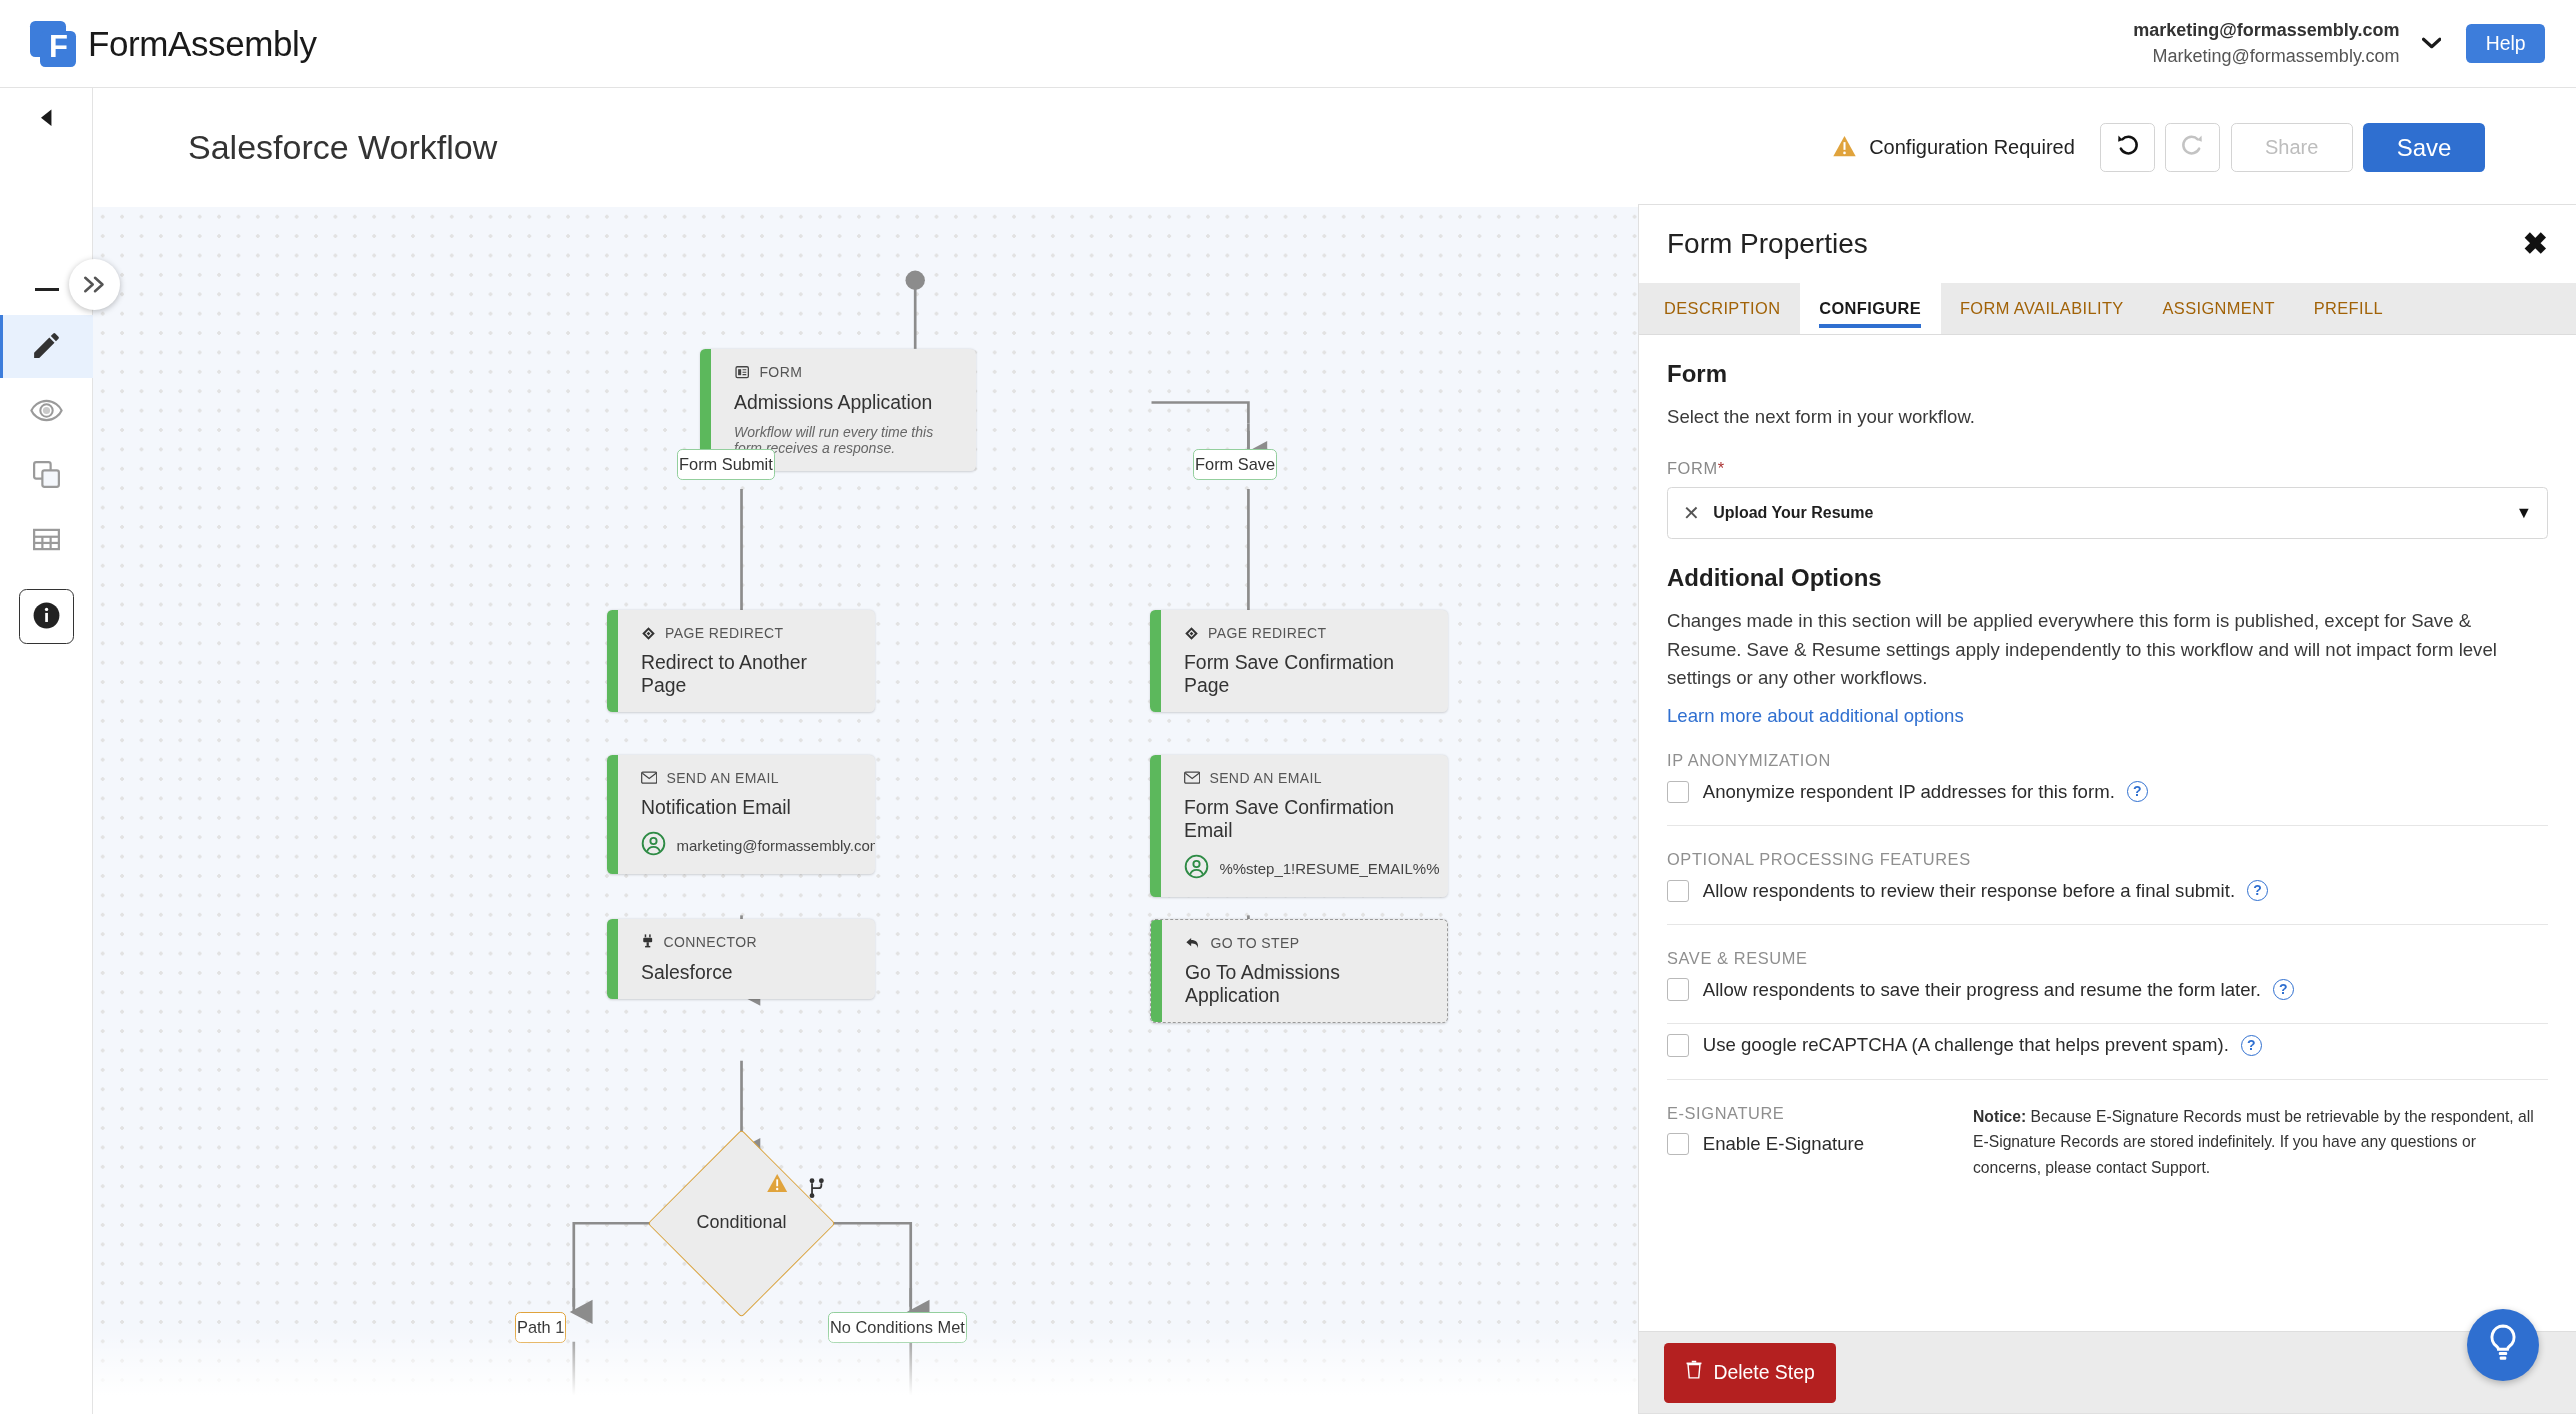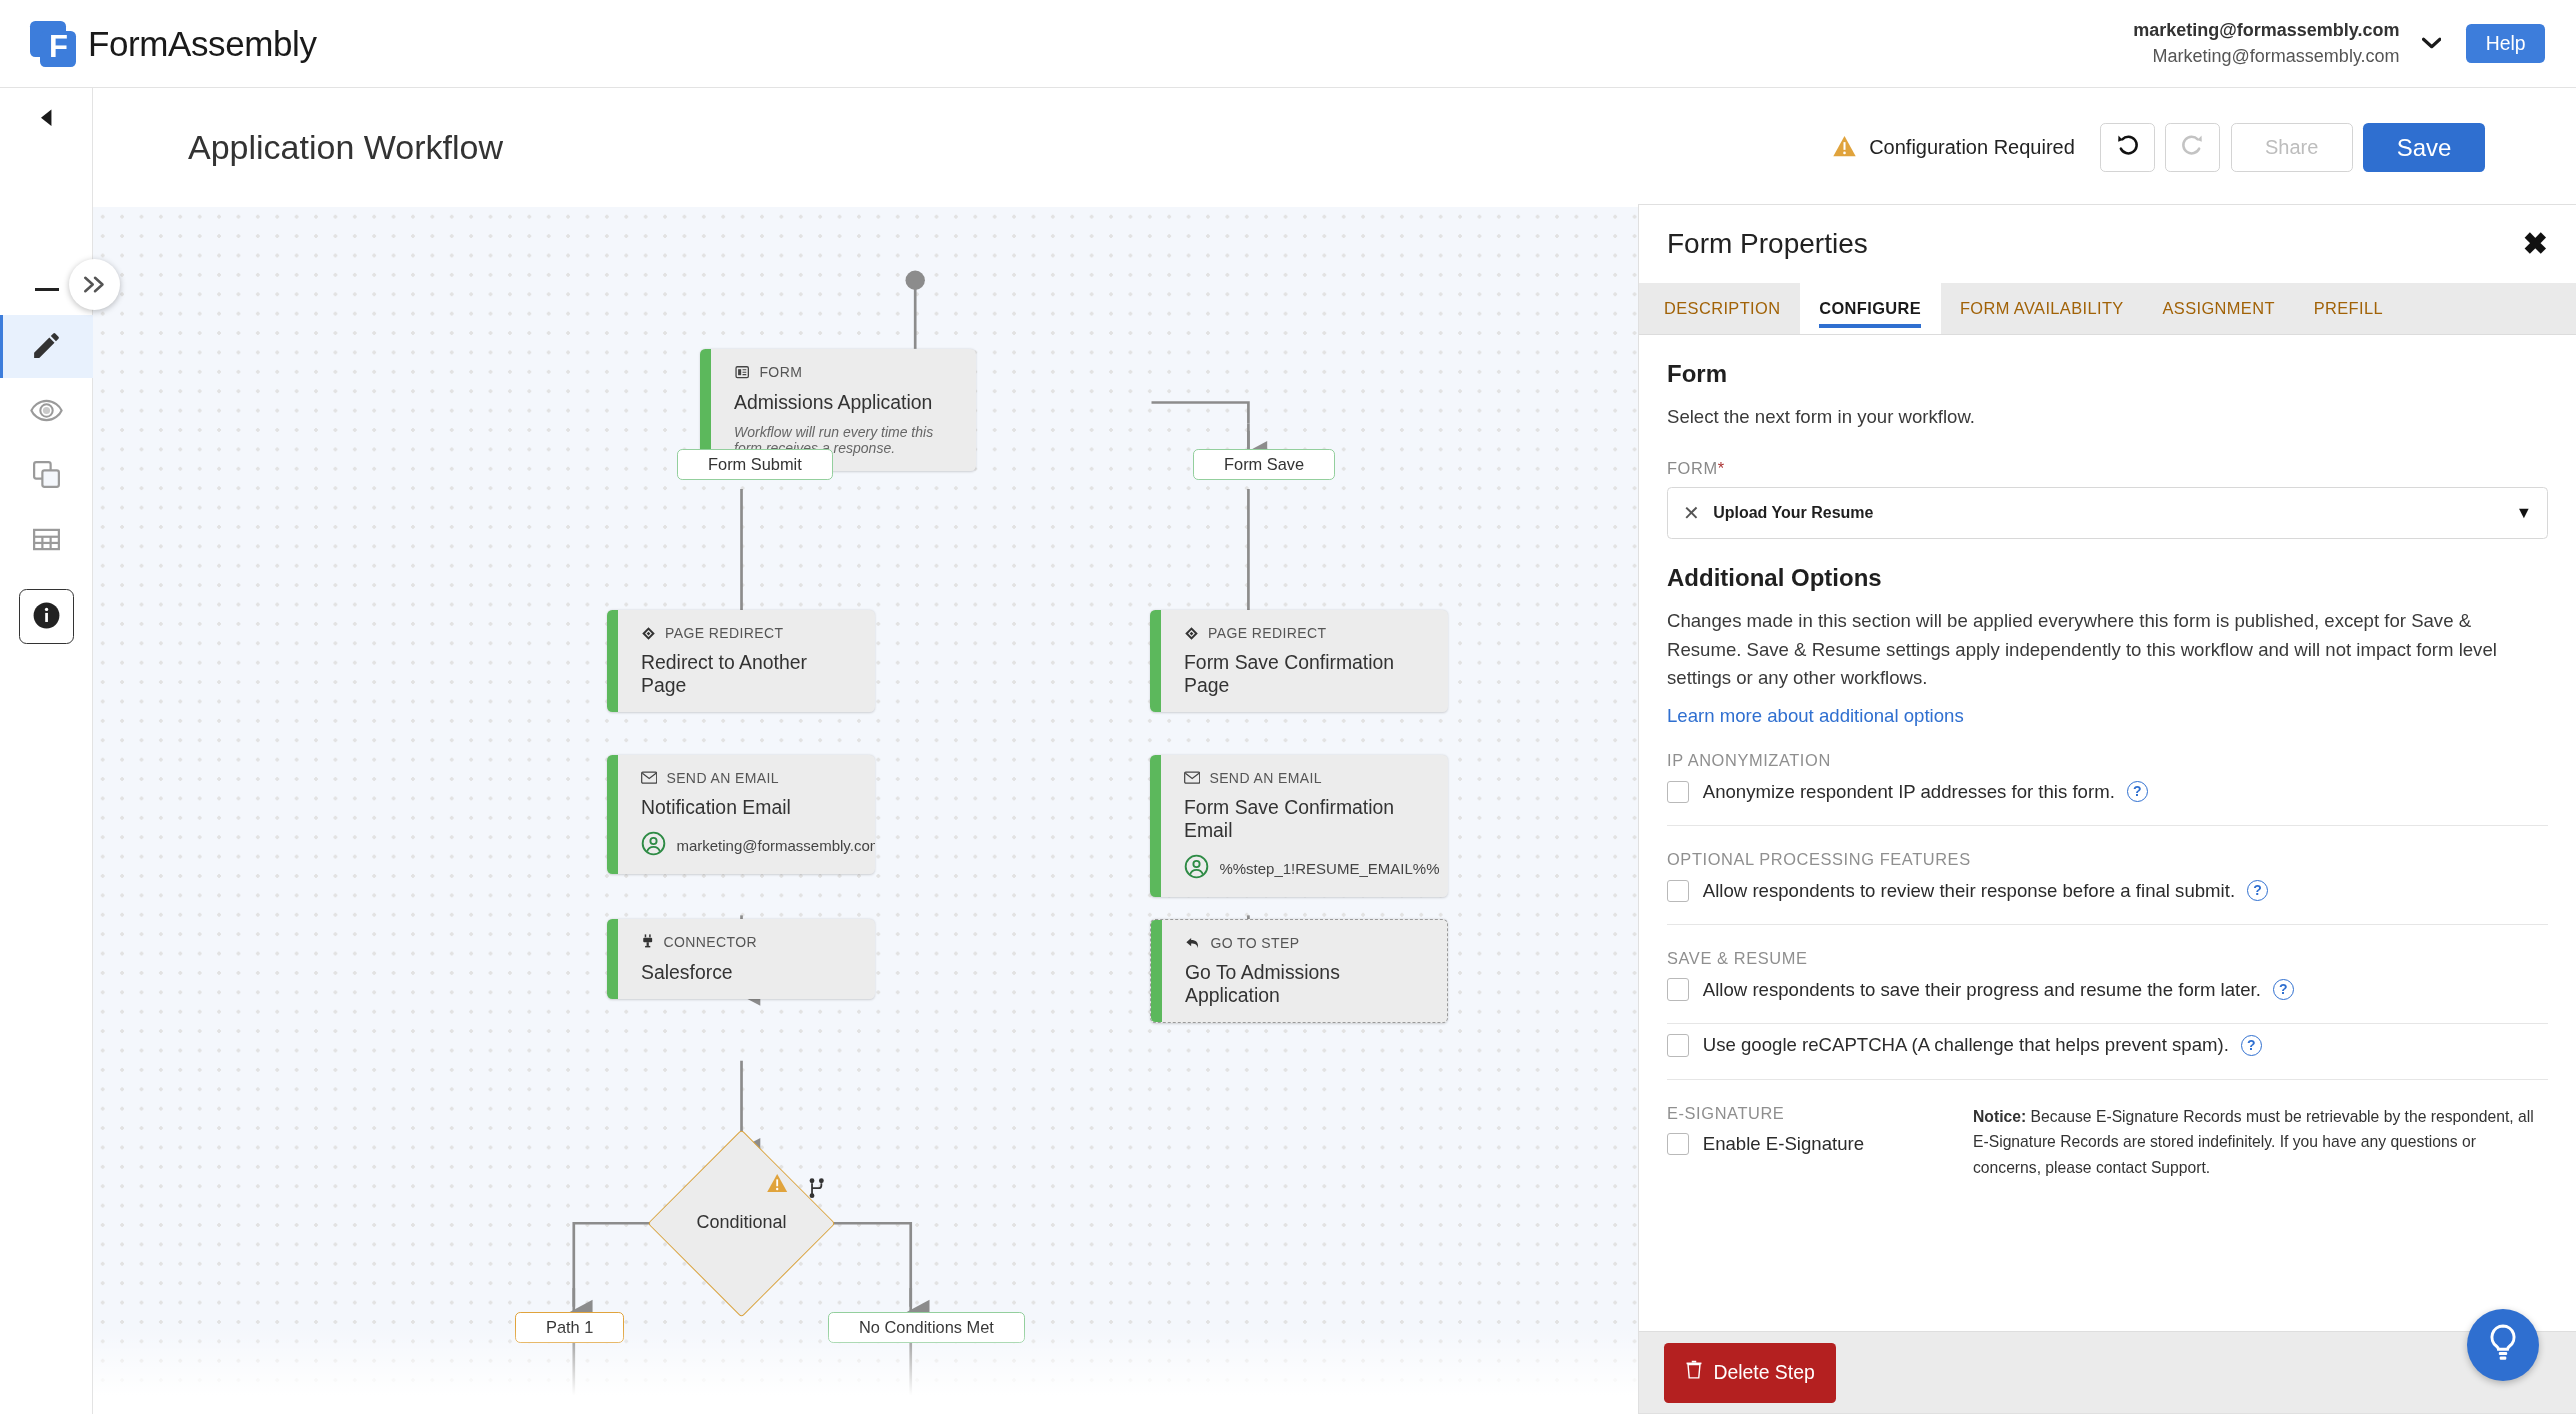--- a/index.html
+++ b/index.html
@@ -148,21 +148,21 @@
     display: flex; align-items: center; text-transform: uppercase;
   }
   .node-kind .k-ico { margin-right: 9px; display: flex; align-items: center; }
   .node-title { font-size: 19.4px; color: #333333; margin-top: 10.4px; }
   .node-sub { font-size: 14px; color: #666; font-style: italic; margin-top: 10.4px; }
   .node-meta { display: flex; align-items: center; margin-top: 12px; }
   .node-meta span { font-size: 15px; color: #444; margin-left: 10.4px; }
 
   .edge-label {
     position: absolute; background: #ffffff; border: 1.2px solid #93cf9d;
-    border-radius: 5.2px; height: 31px; padding: 0 30px;
+    border-radius: 5.2px; height: 31px; padding: 0 1px;
     display: flex; align-items: center; justify-content: center;
     font-size: 16.4px; color: #333; white-space: nowrap; z-index: 3;
   }
   .edge-label.warn { border-color: #e0a33c; }
 
   .cond-diamond {
     position: absolute; width: 133px; height: 133px;
     background: #ececec; border: 1.9px solid #d9a23c;
     transform: rotate(45deg); border-radius: 3.7px; cursor: pointer;
   }
@@ -346,21 +346,21 @@
   <div class="rail-expand">
     <svg width="30" height="21" viewBox="0 0 40 28">
         <path d="M7 5 L17 14 L7 23 M20 5 L30 14 L20 23" stroke="#555" stroke-width="3.4" fill="none" stroke-linecap="round" stroke-linejoin="round"></path>
       </svg>
   </div>
 </div>
 
 <div class="work-area">
 
   <div class="page-titlebar">
-    <div class="page-title">Application Workflow</div>
+    <div class="page-title">Salesforce Workflow</div>
     <div class="titlebar-right">
       <div class="cfg-warn">
         <span>
           <svg width="25" height="22.4" viewBox="0 0 24 22">
               <path d="M12 1 L23 21 H1 Z" fill="#e0a33c"></path>
               <rect x="11" y="7" width="2" height="7.6" fill="#fff"></rect>
               <circle cx="12" cy="17.6" r="1.3" fill="#fff"></circle>
             </svg>
         </span>
         <span class="cfg-warn-text">Configuration Required</span>

